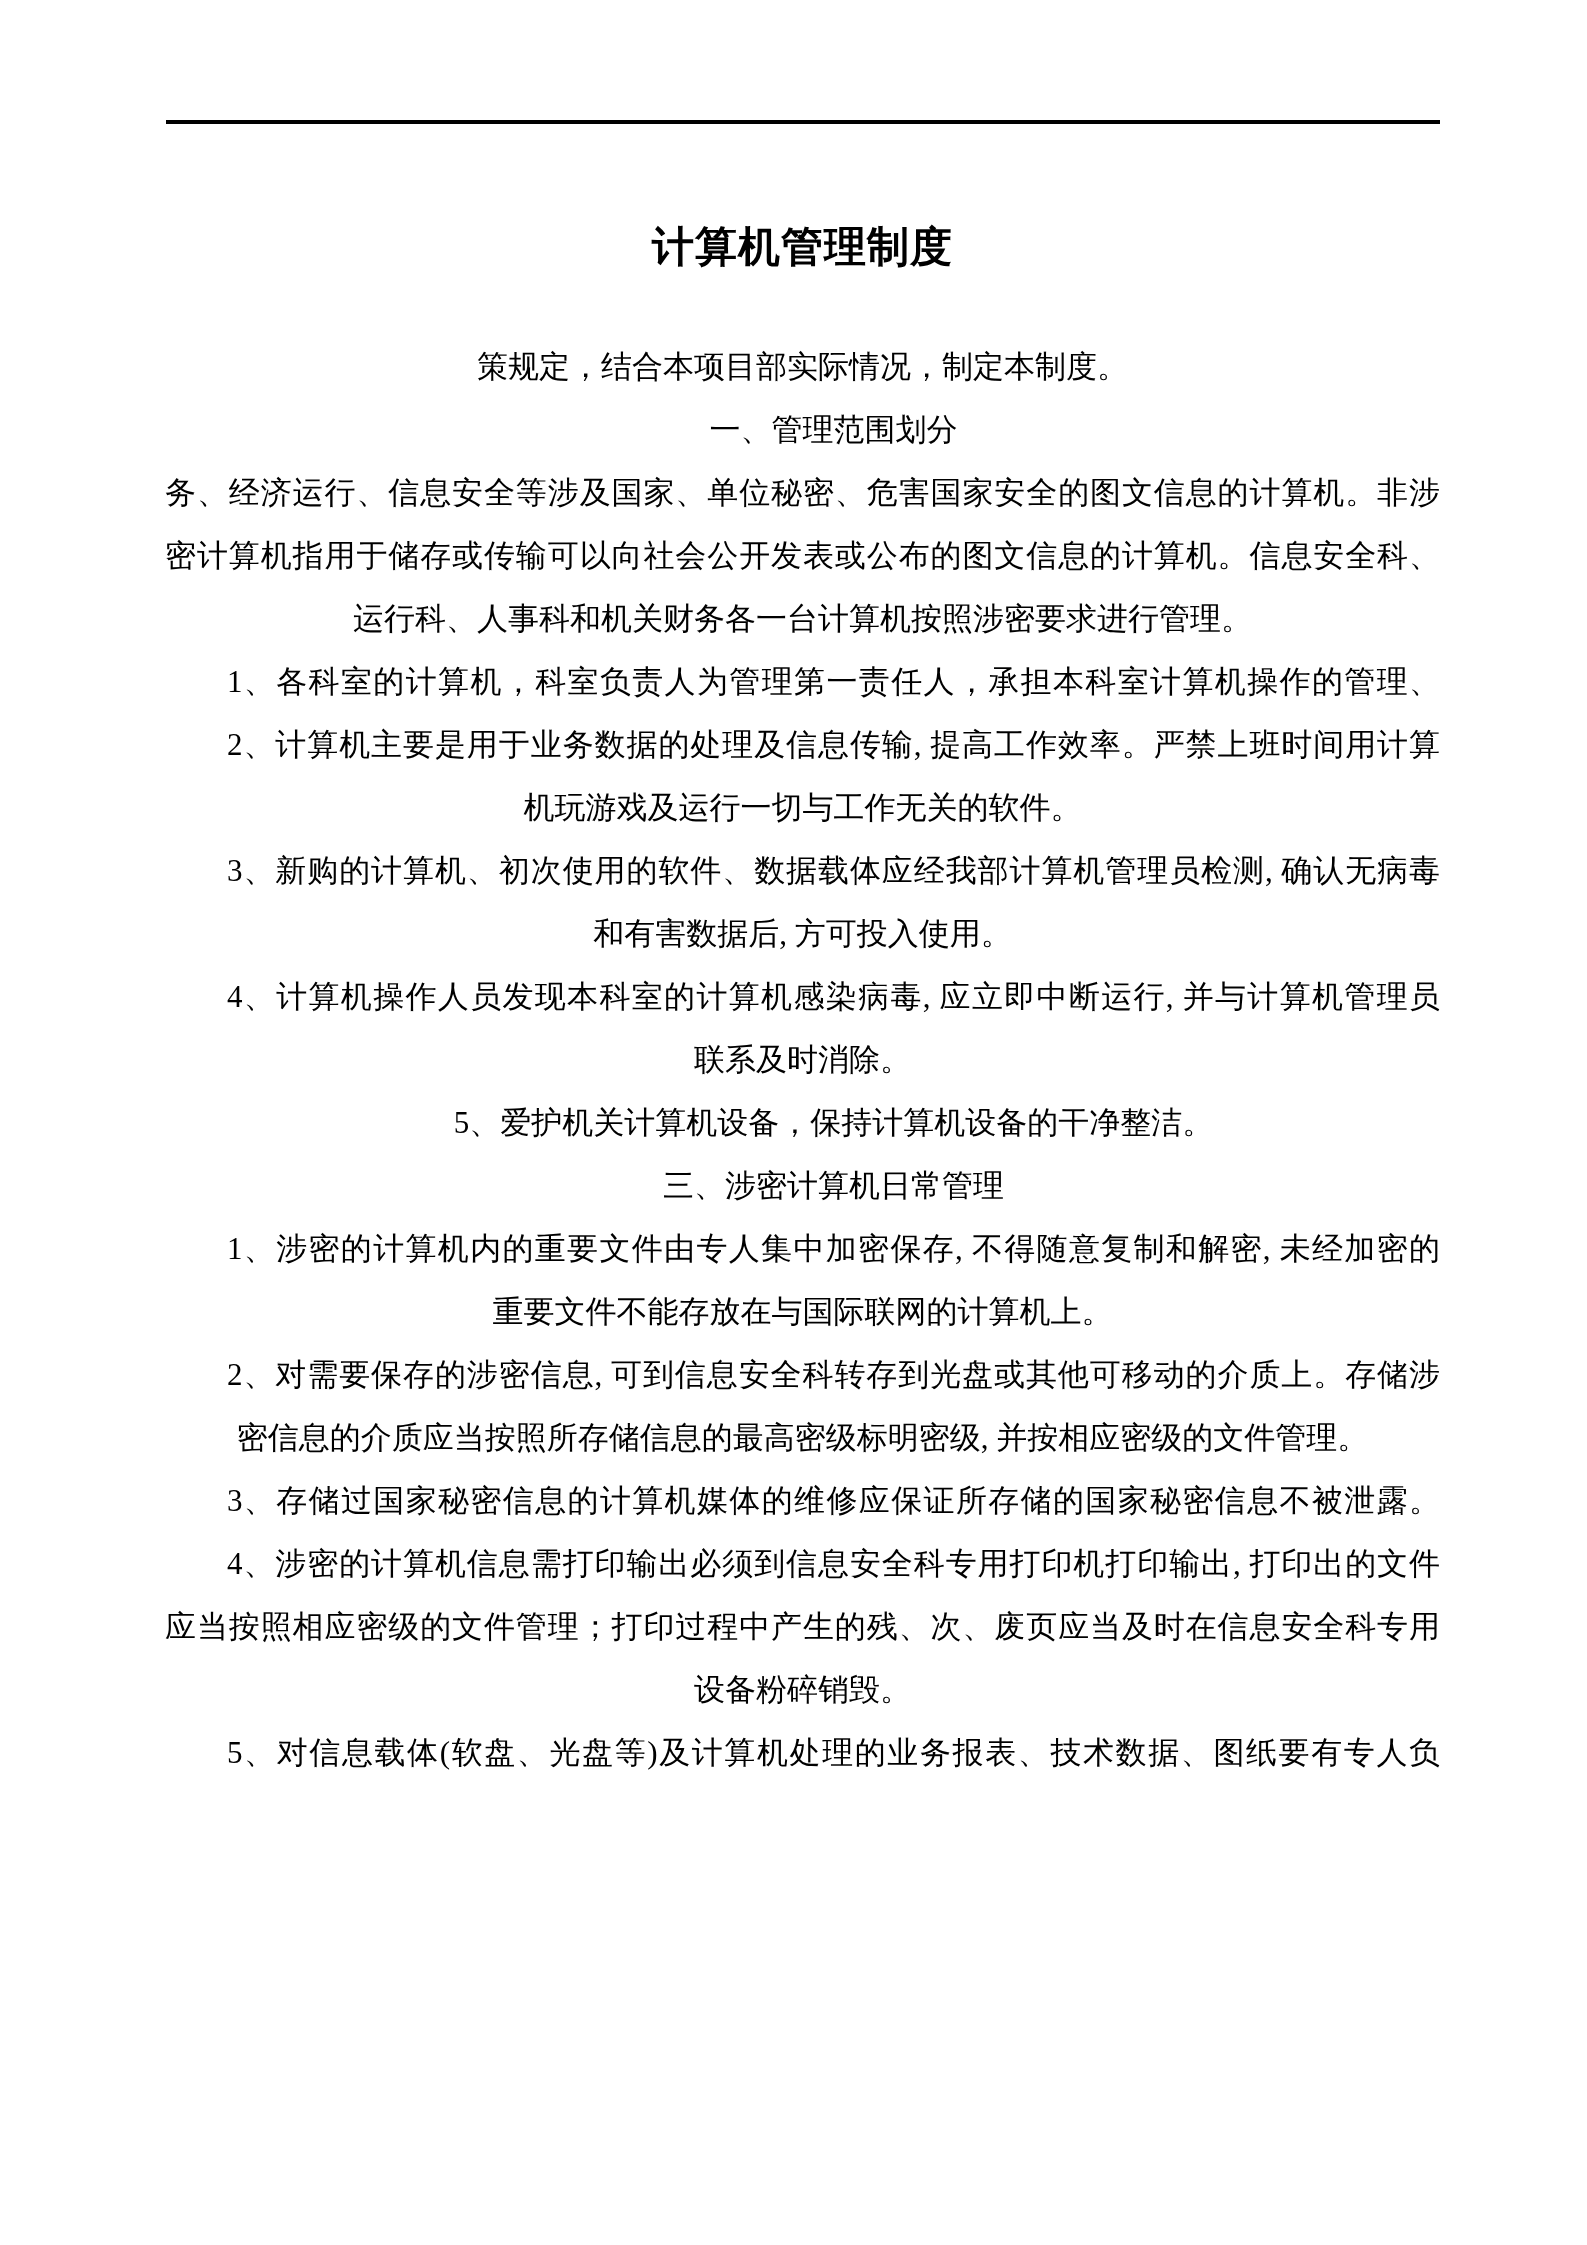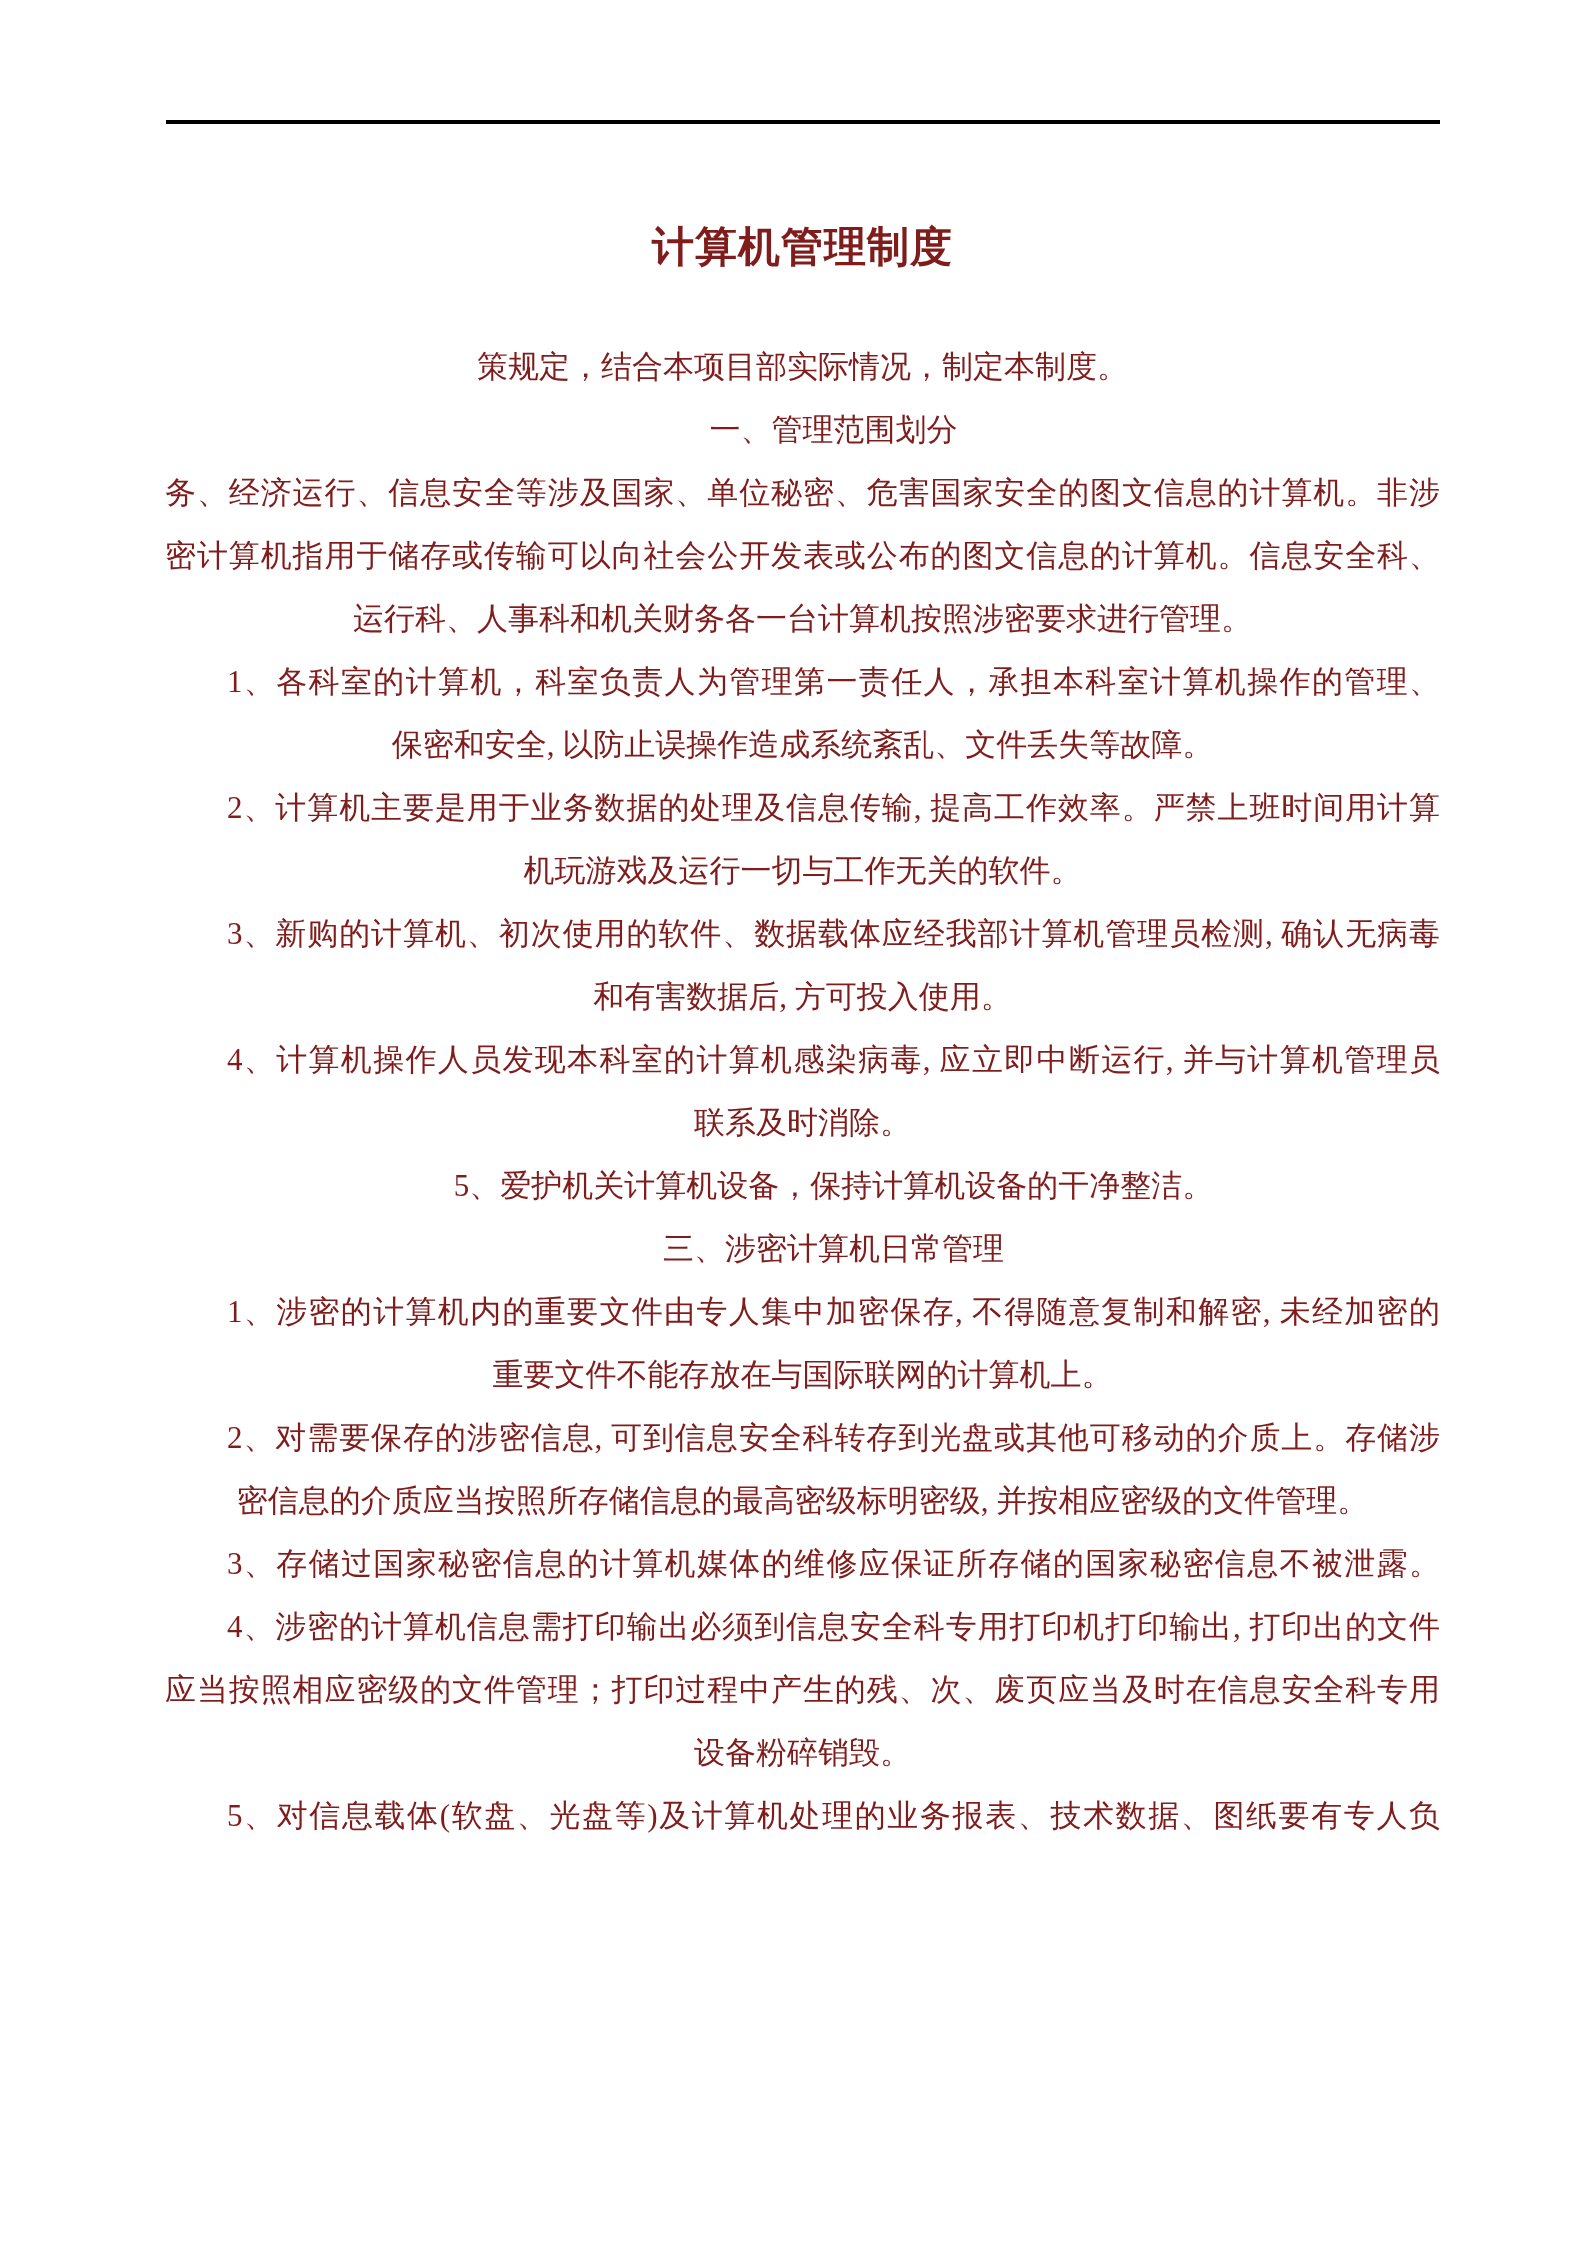--- a/index.html
+++ b/index.html
@@ -5,21 +5,21 @@
   html, body {
     margin: 0;
     padding: 0;
     background: #ffffff;
   }
   .page {
     position: relative;
     width: 1587px;
     height: 2245px;
     background: #ffffff;
-    color: #7f1d1d;
+    color: #000000;
     font-family: "Liberation Serif", "DejaVu Serif", serif;
     overflow: hidden;
   }
   .top-rule {
     position: absolute;
     left: 166px;
     top: 120px;
     width: 1274px;
     height: 4px;
     background: #000000;
@@ -64,21 +64,20 @@
 <div class="page">
   <div class="top-rule"></div>
   <h1 class="doc-title">计算机管理制度</h1>
   <div class="doc-body" id="doc-body">
       <div class="line">策规定，结合本项目部实际情况，制定本制度。</div>
       <div class="line indent">一、管理范围划分</div>
       <div class="line fill">务、经济运行、信息安全等涉及国家、单位秘密、危害国家安全的图文信息的计算机。非涉</div>
       <div class="line fill">密计算机指用于储存或传输可以向社会公开发表或公布的图文信息的计算机。信息安全科、</div>
       <div class="line">运行科、人事科和机关财务各一台计算机按照涉密要求进行管理。</div>
       <div class="line indent fill">1、各科室的计算机，科室负责人为管理第一责任人，承担本科室计算机操作的管理、</div>
-      <div class="line">保密和安全, 以防止误操作造成系统紊乱、文件丢失等故障。</div>
       <div class="line indent fill">2、计算机主要是用于业务数据的处理及信息传输, 提高工作效率。严禁上班时间用计算</div>
       <div class="line">机玩游戏及运行一切与工作无关的软件。</div>
       <div class="line indent fill">3、新购的计算机、初次使用的软件、数据载体应经我部计算机管理员检测, 确认无病毒</div>
       <div class="line">和有害数据后, 方可投入使用。</div>
       <div class="line indent fill">4、计算机操作人员发现本科室的计算机感染病毒, 应立即中断运行, 并与计算机管理员</div>
       <div class="line">联系及时消除。</div>
       <div class="line indent">5、爱护机关计算机设备，保持计算机设备的干净整洁。</div>
       <div class="line indent">三、涉密计算机日常管理</div>
       <div class="line indent fill">1、涉密的计算机内的重要文件由专人集中加密保存, 不得随意复制和解密, 未经加密的</div>
       <div class="line">重要文件不能存放在与国际联网的计算机上。</div>

